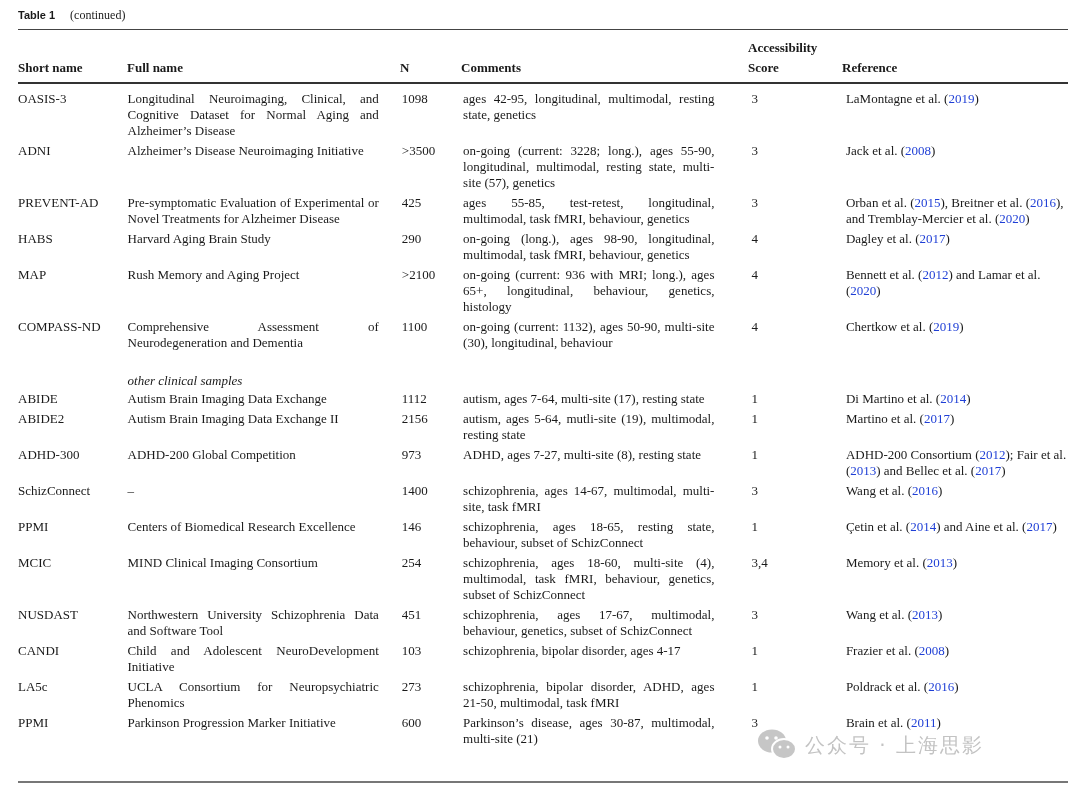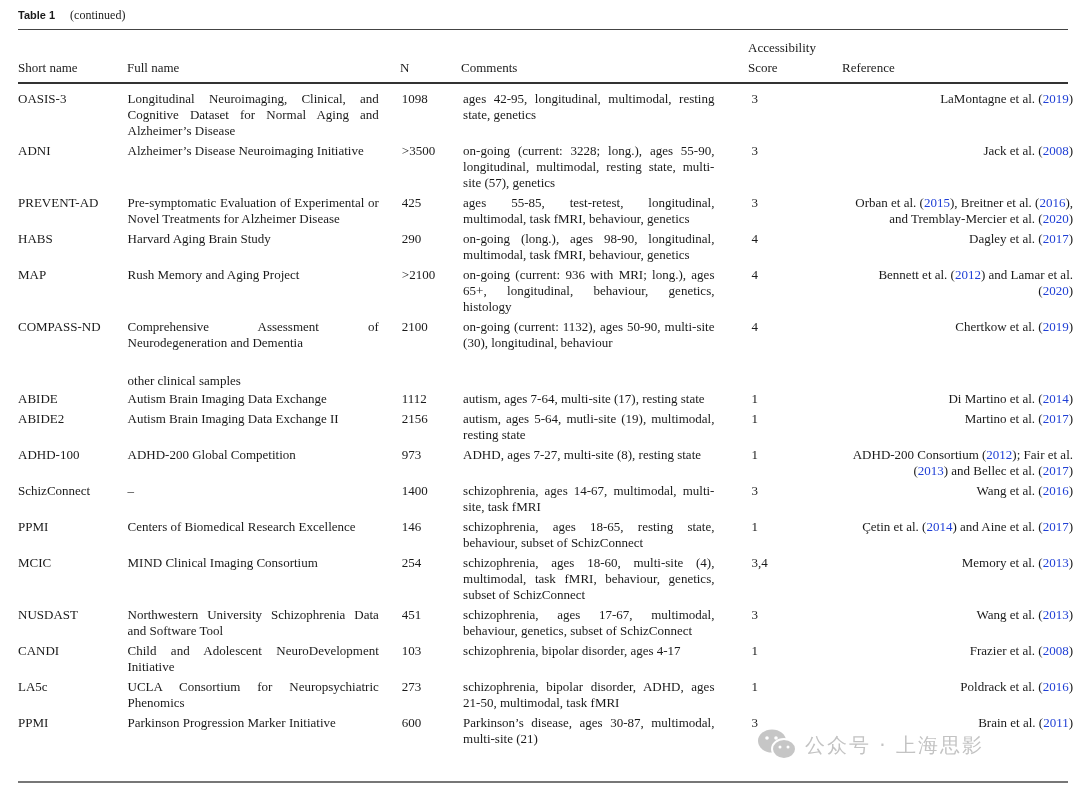--- a/index.html
+++ b/index.html
@@ -5,31 +5,31 @@
   html, body { margin: 0; padding: 0; background: #ffffff; }
   body { width: 1080px; height: 790px; position: relative; overflow: hidden;
          font-family: "Liberation Serif", "DejaVu Serif", serif; color: #1a1a1a; font-size: 13px; }
   .caption { position: absolute; left: 18px; top: 8px; font-size: 12px; }
   .caption .label { font-family: "Liberation Sans", "DejaVu Sans", sans-serif; font-weight: bold; font-size: 11px; margin-right: 12px; }
   .rule { position: absolute; left: 18px; width: 1050px; background: #444; }
   .rule.top { top: 29px; height: 1px; }
   .rule.head { top: 82px; height: 2px; background: #333; }
   .rule.bottom { top: 781px; height: 2px; background: #777; }
   .hdr { position: absolute; top: 38px; height: 40px; line-height: 20px; }
-  .hdr span { position: absolute; bottom: 0; white-space: nowrap; }
+  .hdr span { position: absolute; bottom: 0; white-space: nowrap; font-weight: bold; }
   table.t { position: absolute; left: 18px; top: 91px; border-collapse: collapse; table-layout: fixed; width: 1055px; }
   table.t td { vertical-align: top; padding: 0; line-height: 16px; font-size: 13px; }
   table.t tr.row td { padding-bottom: 4px; }
   td.c1 { width: 109px; }
   td.c2 { width: 250px; text-align: justify; padding-right: 23px !important; }
   td.c3 { width: 61px; }
   td.c4 { width: 250px; text-align: justify; padding-right: 37px !important; }
   td.c5 { width: 94px; }
-  td.c6 { width: 226px; text-align: right; }
-  .section td { padding-top: 18px !important; padding-bottom: 2px !important; margin-left: 43px; }
+  td.c6 { width: 226px; }
+  .section td { font-style: italic; padding-top: 18px !important; padding-bottom: 2px !important; margin-left: 43px; }
   .yr { color: #1f3fd6; }
   .watermark { position: absolute; left: 757px; top: 728px; display: flex; align-items: center; color: #b9b9b9; font-family: "DejaVu Sans", sans-serif; font-size: 20px; letter-spacing: 2px; opacity: 0.85; pointer-events: none; }
   .watermark svg { margin-right: 8px; }
 </style>
 </head>
 <body>
 
 <div class="caption">
   <span class="label">Table 1</span>
   <span>(continued)</span>
@@ -99,21 +99,21 @@
         <td class="c1">MAP</td>
         <td class="c2">Rush Memory and Aging Project</td>
         <td class="c3">&gt;2100</td>
         <td class="c4">on-going (current: 936 with MRI; long.), ages 65+, longitudinal, behaviour, genetics, histology</td>
         <td class="c5">4</td>
         <td class="c6"><span>Bennett et al. (</span><span class="yr">2012</span><span>) and Lamar et al. (</span><span class="yr">2020</span><span>)</span></td>
       </tr>
       <tr class="row">
         <td class="c1">COMPASS-ND</td>
         <td class="c2">Comprehensive Assessment of Neurodegeneration and Dementia</td>
-        <td class="c3">2100</td>
+        <td class="c3">1100</td>
         <td class="c4">on-going (current: 1132), ages 50-90, multi-site (30), longitudinal, behaviour</td>
         <td class="c5">4</td>
         <td class="c6"><span>Chertkow et al. (</span><span class="yr">2019</span><span>)</span></td>
       </tr>
       <tr class="section">
         <td class="c1"></td>
         <td class="c2" colspan="5">other clinical samples</td>
       </tr>
       <tr class="row">
         <td class="c1">ABIDE</td>
@@ -125,21 +125,21 @@
       </tr>
       <tr class="row">
         <td class="c1">ABIDE2</td>
         <td class="c2">Autism Brain Imaging Data Exchange II</td>
         <td class="c3">2156</td>
         <td class="c4">autism, ages 5-64, mutli-site (19), multimodal, resting state</td>
         <td class="c5">1</td>
         <td class="c6"><span>Martino et al. (</span><span class="yr">2017</span><span>)</span></td>
       </tr>
       <tr class="row">
-        <td class="c1">ADHD-100</td>
+        <td class="c1">ADHD-300</td>
         <td class="c2">ADHD-200 Global Competition</td>
         <td class="c3">973</td>
         <td class="c4">ADHD, ages 7-27, multi-site (8), resting state</td>
         <td class="c5">1</td>
         <td class="c6"><span>ADHD-200 Consortium (</span><span class="yr">2012</span><span>); Fair et al. (</span><span class="yr">2013</span><span>) and Bellec et al. (</span><span class="yr">2017</span><span>)</span></td>
       </tr>
       <tr class="row">
         <td class="c1">SchizConnect</td>
         <td class="c2">–</td>
         <td class="c3">1400</td>

